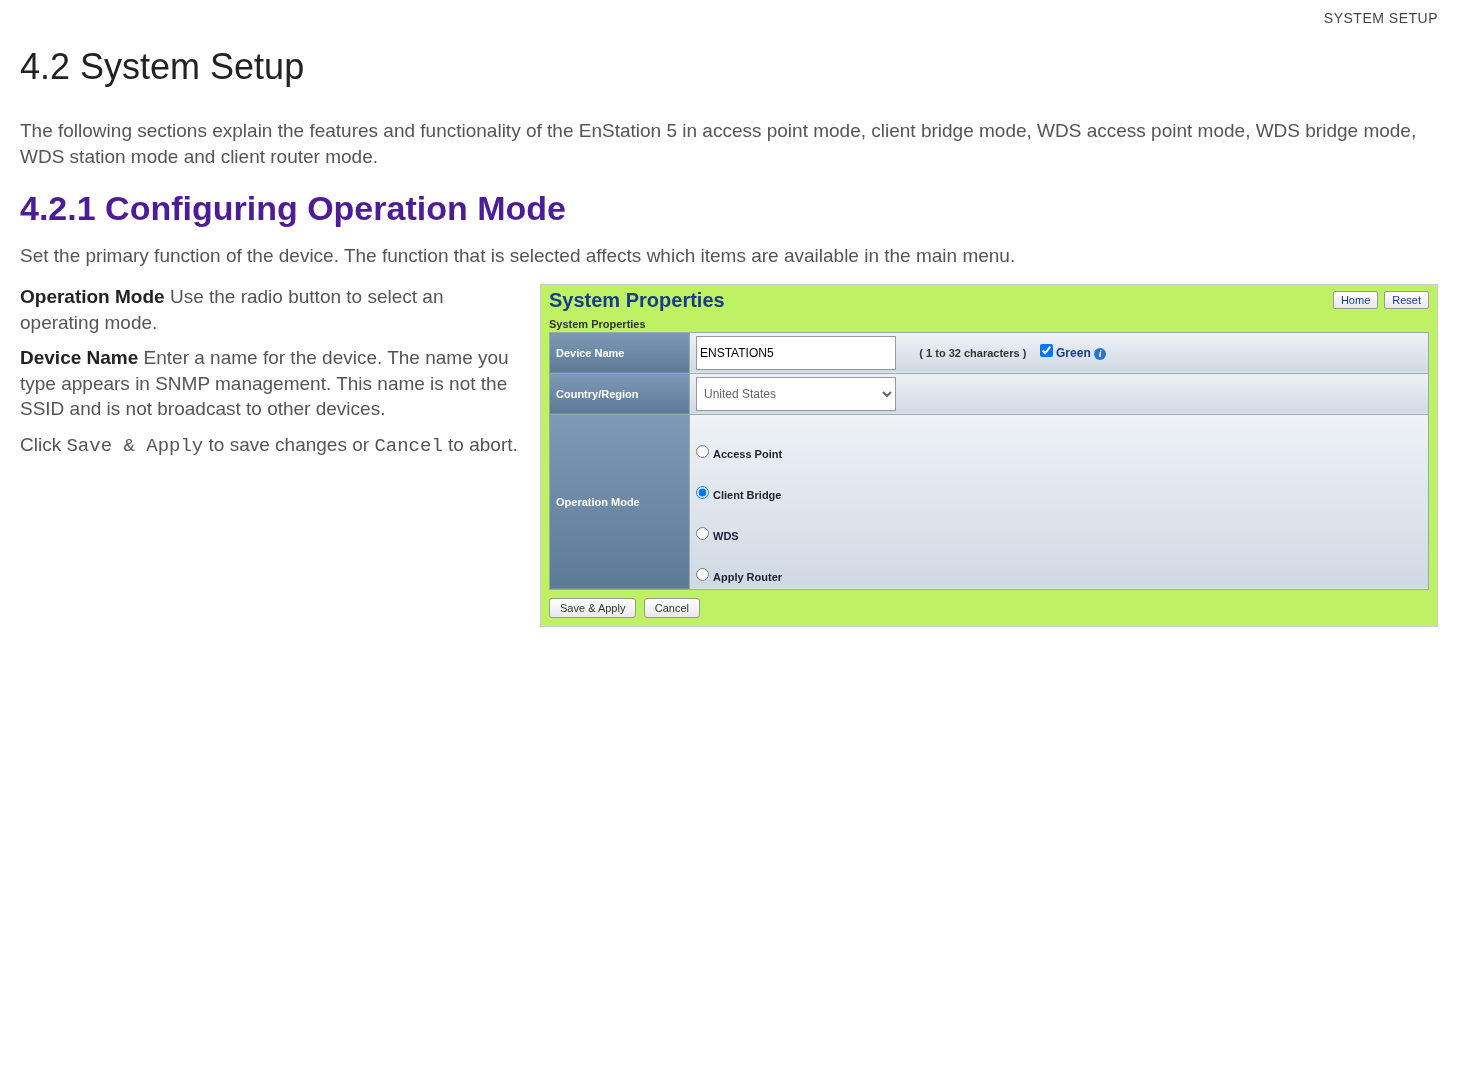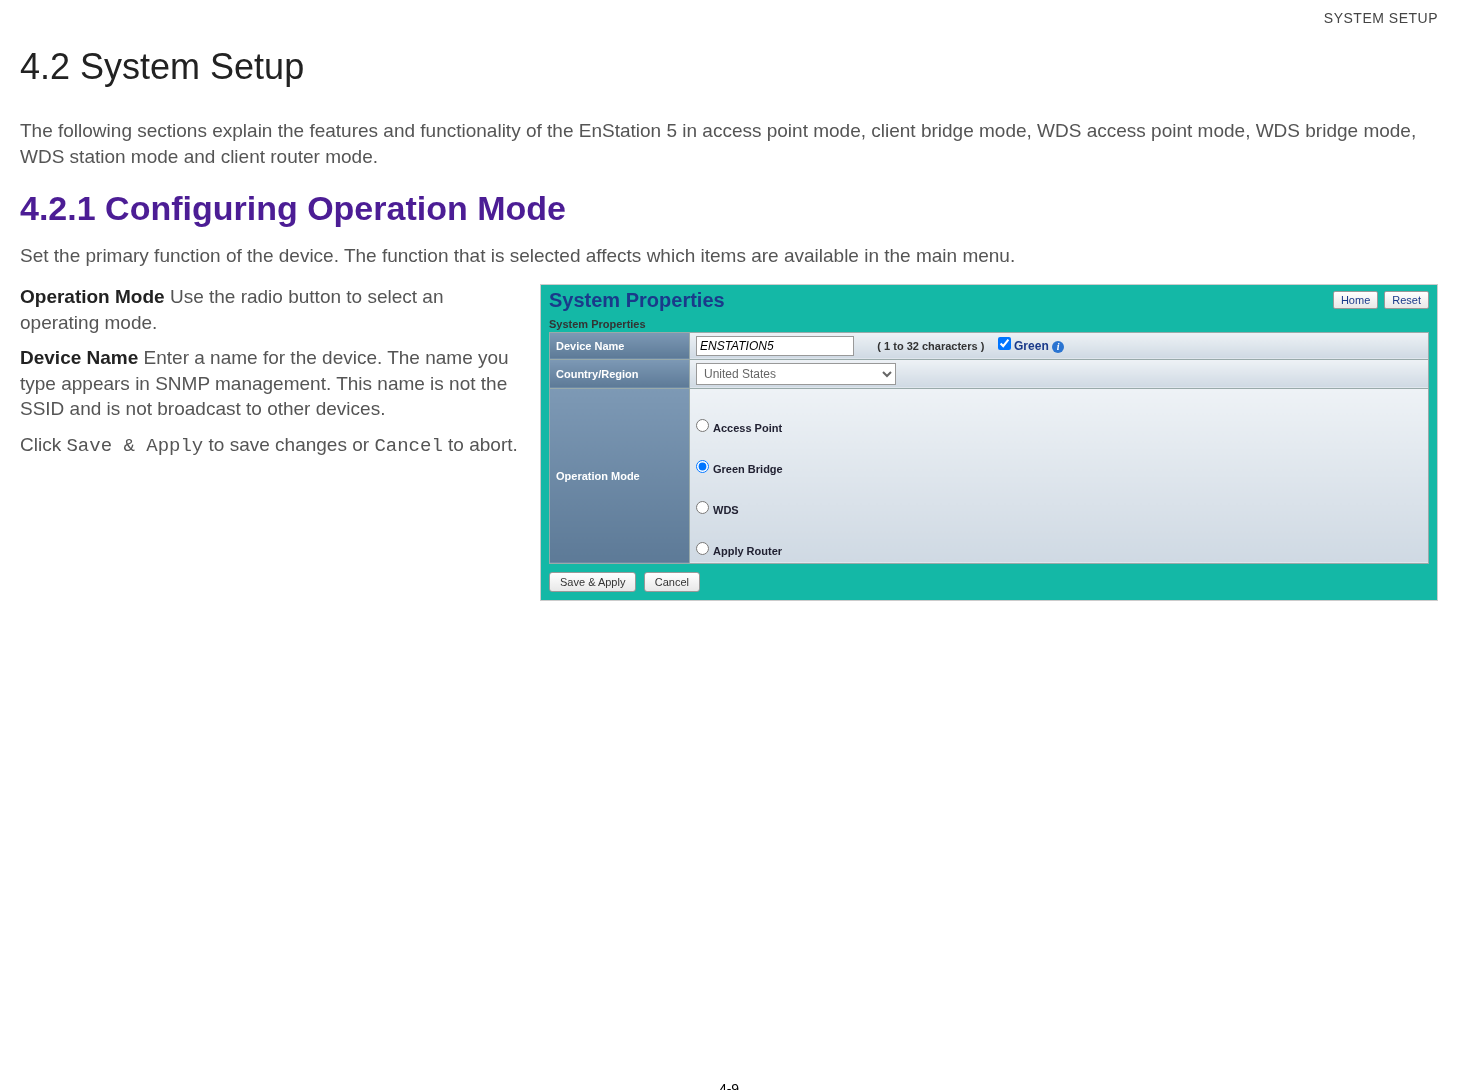--- a/index.html
+++ b/index.html
@@ -48,21 +48,21 @@
     color: #555;
     font-size: 19px;
     line-height: 1.35;
   }
   .left-col p { margin-bottom: 10px; }
   .left-col .strong { font-weight: bold; color: #222; }
   .left-col .mono { font-family: "Courier New", monospace; }
   .right-col {
     flex: 1;
     border: 1px solid #ccc;
-    background: #14b8a6;
+    background: #bef264;
     padding: 4px 8px 8px 8px;
     font-size: 12px;
     color: #333;
   }
   .panel-top {
     display: flex;
     justify-content: space-between;
     align-items: center;
     margin-bottom: 6px;
   }
@@ -105,29 +105,28 @@
     width: 140px;
     font-family: Verdana, Arial, sans-serif;
     font-size: 11px;
   }
   table.props td.value {
     background: linear-gradient(#eef2f6,#cfd9e3);
     color: #333;
   }
   table.props input[type=text] {
     font-size: 12px;
-    padding: 2px 3px;
+    padding: 9px 3px;
     border: 1px solid #999;
     background: #fff;
-    width: 158px;
-    font-style: italic;
+    width: 200px;
   }
   table.props select {
     font-size: 12px;
-    padding: 2px 3px;
+    padding: 8px 3px;
     border: 1px solid #999;
     background: #fff;
     width: 200px;
     color: #666;
   }
   .chars { margin-left: 20px; font-weight: bold; font-size: 11px; }
   .green-wrap { margin-left: 10px; font-weight: bold; color: #1a3a8a; }
   .info-icon {
     display: inline-block;
     width: 12px; height: 12px;
@@ -231,21 +230,21 @@
           <select>
             <option>United States</option>
           </select>
         </td>
       </tr>
       <tr>
         <td class="label">Operation Mode</td>
         <td class="value">
           <div class="radio-group">
             <label><input type="radio" name="opmode" style=""><span>Access Point</span></label>
-            <label><input type="radio" name="opmode" checked="" style=""><span>Green Bridge</span></label>
+            <label><input type="radio" name="opmode" checked="" style=""><span>Client Bridge</span></label>
             <label><input type="radio" name="opmode" style=""><span>WDS</span></label>
             <label><input type="radio" name="opmode" style=""><span>Apply Router</span></label>
           </div>
         </td>
       </tr>
     </tbody>
       </table>
 
     <div class="bottom-buttons">
       <button class="bottom-btn">Save &amp; Apply</button>

